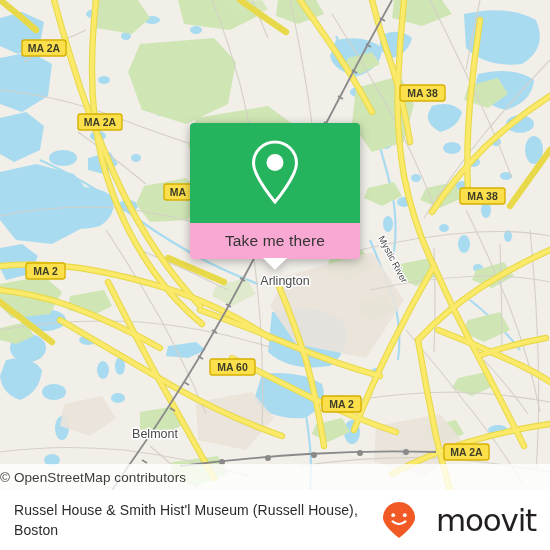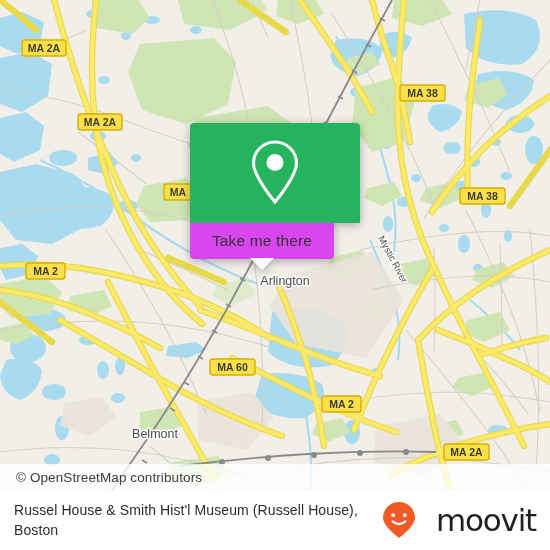--- a/index.html
+++ b/index.html
@@ -13,40 +13,40 @@
     position:absolute; left:0; top:0; width:550px; height:490px;
     overflow:hidden; background:#f2efe9;
   }
   #map-svg { position:absolute; left:0; top:0; width:550px; height:490px; display:block; }
 
   
   #attribution {
     position:absolute; left:0; bottom:0; width:550px; height:26px;
     display:flex; align-items:center;
     background:rgba(255,255,255,0.78);
-    padding-left:16px;
+    padding-left:0;
   }
   #attribution .attr-text {
     font-size:13.5px; color:#3c3c3c; letter-spacing:.1px;
     font-family:"Liberation Sans", sans-serif;
   }
 
   
   #popup {
     position:absolute; left:190px; top:123px; width:170px;
     border-radius:4px; overflow:visible;
     filter:drop-shadow(0 2px 5px rgba(0,0,0,0.30));
   }
   #popup-body {
     width:170px; height:100px; background:#26b35e;
     border-radius:4px 4px 0 0;
     display:flex; align-items:center; justify-content:center;
   }
   #popup-footer {
-    width:144px; height:36px; background:#d946ef;
+    width:170px; height:36px; background:#f9a8d4;
     border-radius:0 0 4px 4px;
     display:flex; align-items:center; justify-content:center;
     position:relative;
   }
   #popup-footer .cta {
     font-size:15.5px; color:#333333; letter-spacing:.15px;
   }
   #popup-tail {
     position:absolute; left:50%; bottom:-11px; transform:translateX(-50%);
     width:0;height:0;

